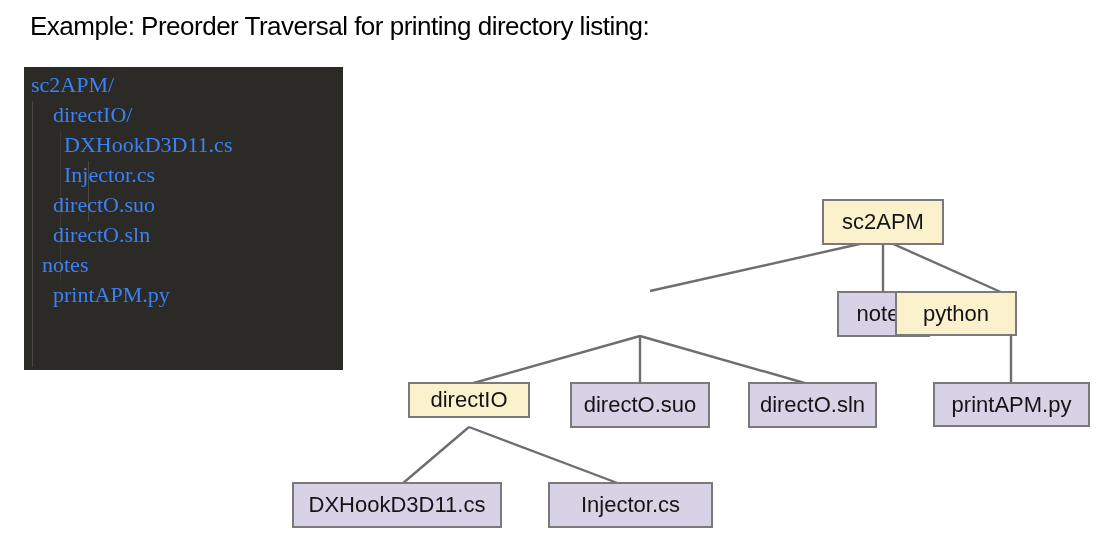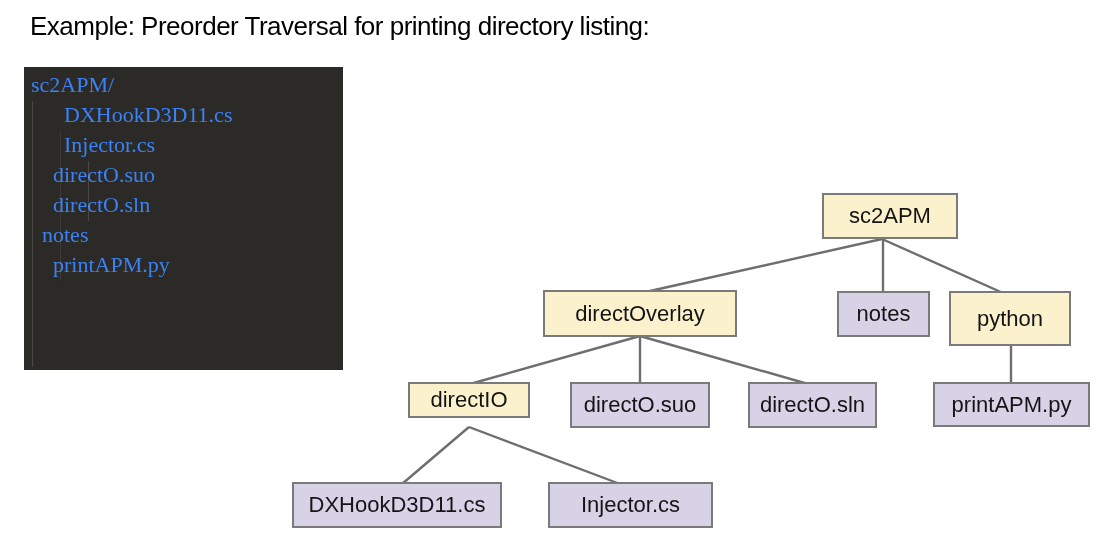--- a/index.html
+++ b/index.html
@@ -84,44 +84,44 @@
 
 <div id="stage">
 
   <div class="slide-title">Example: Preorder Traversal for printing directory listing:</div>
 
   <div class="terminal">
     <div class="indent-guide guide-1"></div>
     <div class="indent-guide guide-2"></div>
     <div class="indent-guide guide-3"></div>
     <div class="terminal-line">sc2APM/</div>
+    <div class="terminal-line">    directIO/</div>
     <div class="terminal-line">      DXHookD3D11.cs</div>
     <div class="terminal-line">      Injector.cs</div>
     <div class="terminal-line">    directO.suo</div>
     <div class="terminal-line">    directO.sln</div>
     <div class="terminal-line">  notes</div>
     <div class="terminal-line">    printAPM.py</div>
   </div>
 
   <svg class="edges-svg" viewBox="0 0 1097 538">
     <line x1="882" y1="239" x2="650" y2="291"></line>
     <line x1="883" y1="239" x2="883" y2="293"></line>
     <line x1="882" y1="239" x2="1003" y2="293"></line>
     <line x1="640" y1="336" x2="470" y2="384"></line>
     <line x1="640" y1="336" x2="640" y2="384"></line>
     <line x1="640" y1="336" x2="808" y2="384"></line>
     <line x1="469" y1="427" x2="402" y2="484"></line>
     <line x1="469" y1="427" x2="620" y2="484"></line>
     <line x1="1011" y1="334" x2="1011" y2="384"></line>
   </svg>
 
-  <div class="node folder" style="left:822px; top:193px; width:136px; height:46px">sc2APM</div>
-  <div class="node folder" style="left:543px; top:290px; width:194px; height:47px">directOverlay</div>
+  <div class="node folder" style="left:822px; top:199px; width:122px; height:46px">sc2APM</div>
   <div class="node file" style="left:837px; top:291px; width:93px;  height:46px">notes</div>
-  <div class="node folder" style="left:949px; top:291px; width:122px; height:55px">python</div>
+  <div class="node folder" style="left:895px; top:291px; width:122px; height:45px">python</div>
   <div class="node folder" style="left:408px; top:382px; width:122px; height:36px">directIO</div>
   <div class="node file" style="left:570px; top:382px; width:140px; height:46px">directO.suo</div>
   <div class="node file" style="left:748px; top:382px; width:129px; height:46px">directO.sln</div>
   <div class="node file" style="left:933px; top:382px; width:157px; height:45px">printAPM.py</div>
   <div class="node file" style="left:292px; top:482px; width:210px; height:46px">DXHookD3D11.cs</div>
   <div class="node file" style="left:548px; top:482px; width:165px; height:46px">Injector.cs</div>
 
 </div>
 
 </body></html>

